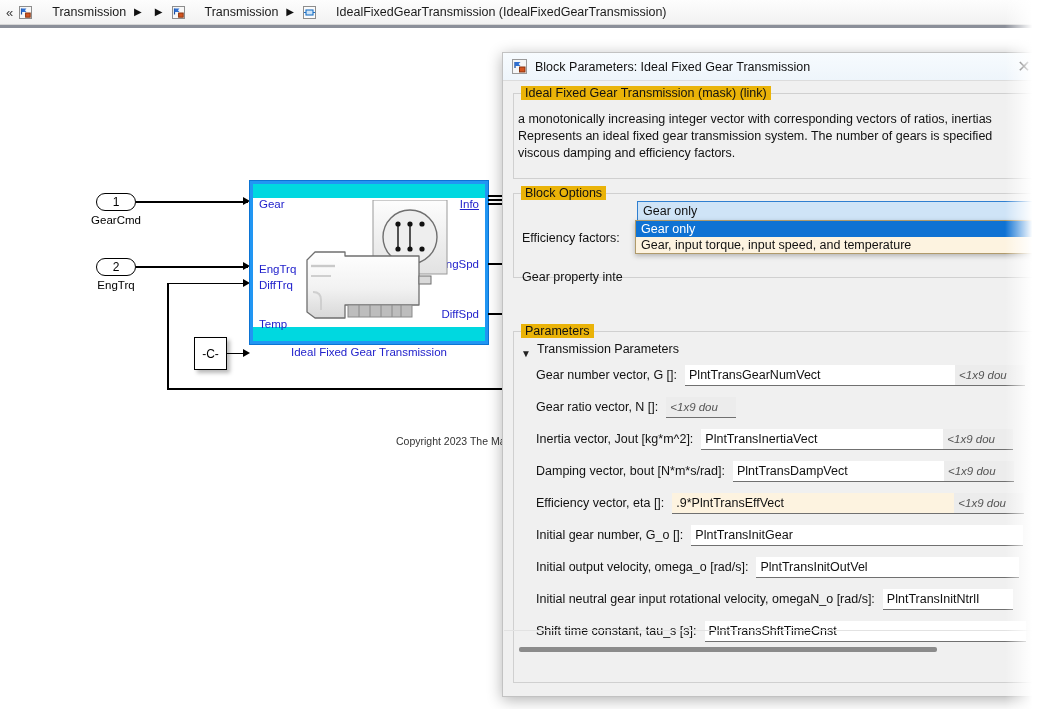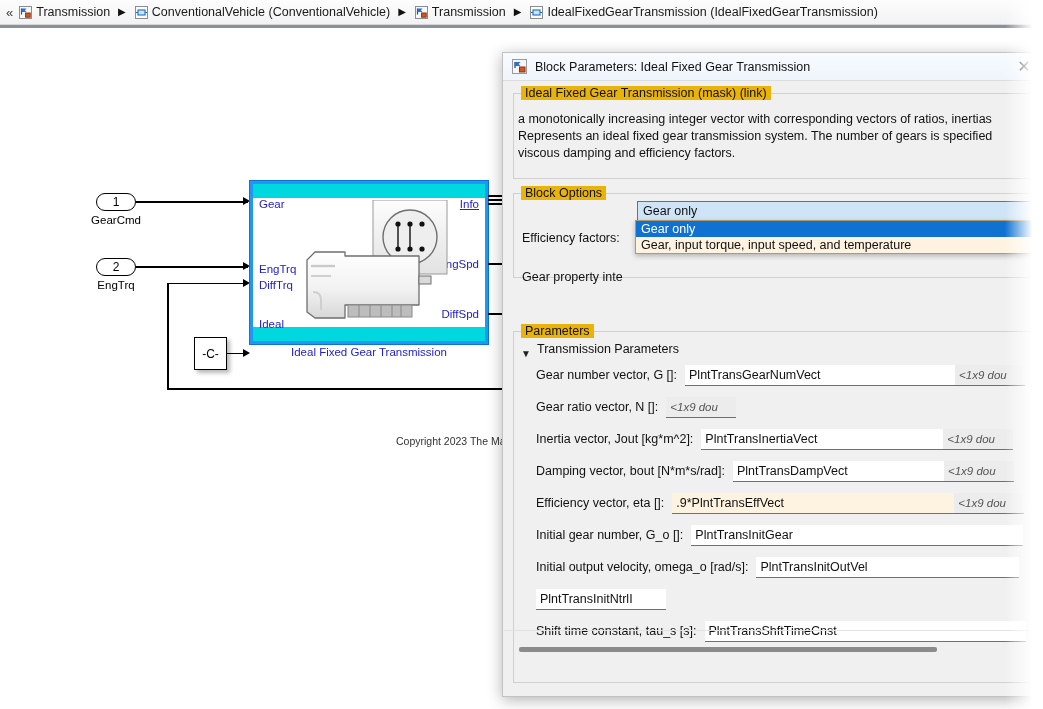--- a/index.html
+++ b/index.html
@@ -14,21 +14,21 @@
   #breadcrumb-bar{
     position:absolute;left:0;top:0;width:1043px;height:25px;
     background:linear-gradient(#fdfdfd,#f2f2f2);
     border-bottom:1px solid #d6d6d6;
     display:flex;align-items:center;gap:0;padding-left:4px;
     box-sizing:border-box;white-space:nowrap;
   }
   #breadcrumb-bar .bc-collapse{
     color:#3a3a3a;font-size:13px;padding:0 4px 0 2px;line-height:1;
   }
-  .bc-item{display:flex;align-items:center;gap:4px;padding:1px 2px;}
+  .bc-item{display:flex;align-items:center;gap:20px;padding:1px 2px;}
   .bc-label{font-size:12.5px;color:#1a1a1a;}
   .bc-sep{
     color:#111;font-size:10px;padding:0 7px 0 6px;line-height:1;
   }
   .bc-ico{width:13px;height:13px;display:inline-block;position:relative;flex:0 0 auto;}
   .bc-ico svg{display:block;}
   #hrule-dark{
     position:absolute;left:0;top:25px;width:1043px;height:3px;
     background:#8b8f99;
   }
@@ -195,31 +195,20 @@
           <svg width="13" height="13" viewBox="0 0 13 13">
             <rect x="0.5" y="0.5" width="12" height="12" fill="#f7f7f7" stroke="#8d8d8d"></rect>
             <path d="M2.5 2.5 L2.5 8.5" stroke="#1b4fa0" stroke-width="1.2"></path>
             <path d="M2.5 2.5 L7.5 2.5 L5.9 4.3 L7.5 6.1 L2.5 6.1 Z" fill="#2f6fd0"></path>
             <rect x="6.6" y="7" width="4.6" height="4.2" fill="#d4541f" stroke="#8a3510"></rect>
           </svg>
         </span>
         <span class="bc-label">Transmission</span>
       </span>
       <span class="bc-sep">▶</span>
-      <span class="bc-item">
-        <span class="bc-ico">
-          <svg width="13" height="13" viewBox="0 0 13 13">
-            <rect x="0.5" y="0.5" width="12" height="12" fill="#fbfbfb" stroke="#8d8d8d"></rect>
-            <rect x="3" y="4" width="7" height="5" fill="#cfe4f7" stroke="#1b6fc4" stroke-width="1.1"></rect>
-            <line x1="1" y1="6.5" x2="3" y2="6.5" stroke="#1b6fc4" stroke-width="1.1"></line>
-            <line x1="10" y1="6.5" x2="12" y2="6.5" stroke="#1b6fc4" stroke-width="1.1"></line>
-          </svg>
-        </span>
-        <span class="bc-label">ConventionalVehicle (ConventionalVehicle)</span>
-      </span>
       <span class="bc-sep">▶</span>
       <span class="bc-item">
         <span class="bc-ico">
           <svg width="13" height="13" viewBox="0 0 13 13">
             <rect x="0.5" y="0.5" width="12" height="12" fill="#f7f7f7" stroke="#8d8d8d"></rect>
             <path d="M2.5 2.5 L2.5 8.5" stroke="#1b4fa0" stroke-width="1.2"></path>
             <path d="M2.5 2.5 L7.5 2.5 L5.9 4.3 L7.5 6.1 L2.5 6.1 Z" fill="#2f6fd0"></path>
             <rect x="6.6" y="7" width="4.6" height="4.2" fill="#d4541f" stroke="#8a3510"></rect>
           </svg>
         </span>
@@ -268,21 +257,21 @@
   <div class="wire" style="left:227px;top:323.5px;width:21px;height:1.6px;"></div>
   <div class="arrow" style="left:243px;top:319.5px;"></div>
 
   <div id="trans-block">
     <div class="band top"></div>
     <div class="band bot"></div>
 
     <div class="inlbl" style="top:14px;">Gear</div>
     <div class="inlbl" style="top:79px;">EngTrq</div>
     <div class="inlbl" style="top:95px;">DiffTrq</div>
-    <div class="inlbl" style="top:134px;">Ideal</div>
+    <div class="inlbl" style="top:134px;">Temp</div>
 
     <div class="outlbl" style="top:14px;text-decoration:underline;">Info</div>
     <div class="outlbl" style="top:74px;">EngSpd</div>
     <div class="outlbl" style="top:124px;">DiffSpd</div>
 
     <svg width="180" height="130" viewBox="0 0 180 130" style="position:absolute;left:48px;top:16px;">
       <defs>
         <linearGradient id="gbx" x1="0" y1="0" x2="0" y2="1">
           <stop offset="0%" stop-color="#ffffff"></stop>
             <stop offset="55%" stop-color="#f2f2f2"></stop>
@@ -405,20 +394,21 @@
           </div>
           <div class="prow" style="top: 180px; margin-top: 12px;">
             <span class="plabel">Initial gear number, G_o []:</span>
             <input class="pinput" type="text" value="PlntTransInitGear" style="width: 332px;">
           </div>
           <div class="prow" style="top: 224px;">
             <span class="plabel">Initial output velocity, omega_o [rad/s]:</span>
             <input class="pinput" type="text" value="PlntTransInitOutVel" style="width: 263px;">
           </div>
           <div class="prow" style="top: 256px;">
+            <span class="plabel">Initial neutral gear input rotational velocity, omegaN_o [rad/s]:</span>
             <input class="pinput" type="text" value="PlntTransInitNtrlI" style="width: 130px;">
           </div>
           <div class="prow" style="top: 288px;">
             <span class="plabel">Shift time constant, tau_s [s]:</span>
             <input class="pinput" type="text" value="PlntTransShftTimeCnst" style="width: 321px;">
           </div>
         </div>
     </div>
   </div>
 

